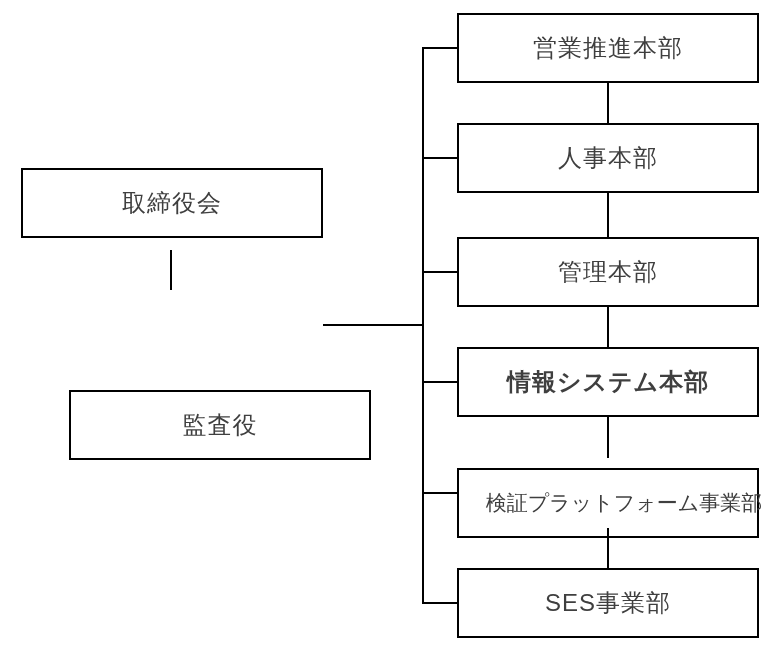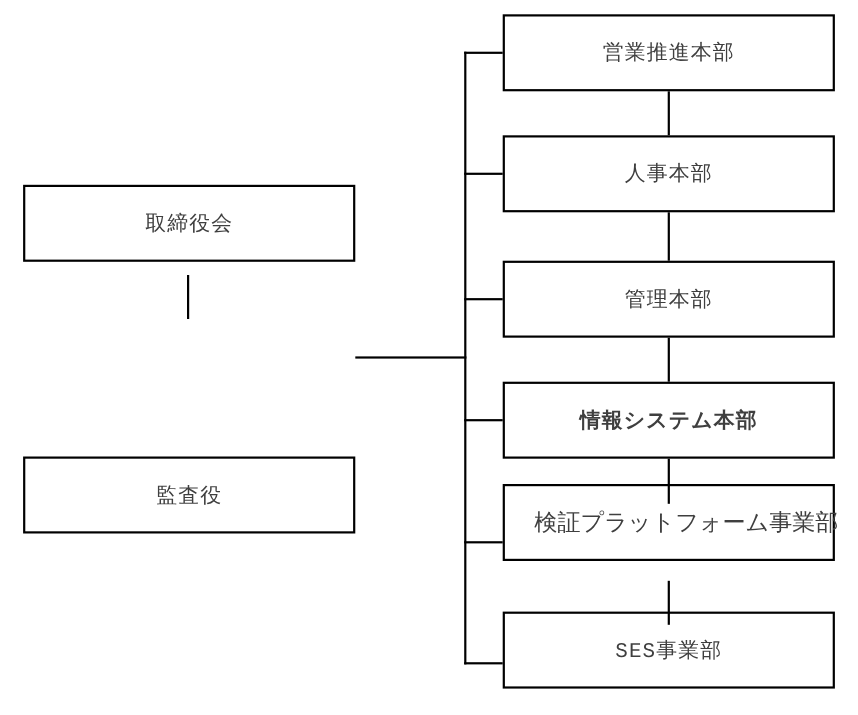--- a/index.html
+++ b/index.html
@@ -18,21 +18,21 @@
   .node {
     position: absolute;
     box-sizing: border-box;
     border: 2px solid #000000;
     background: #ffffff;
     display: flex;
     align-items: center;
     justify-content: center;
     text-align: center;
     color: #3f3f3f;
-    font-size: 19px;
+    font-size: 24px;
     font-weight: 300;
     letter-spacing: 1px;
     white-space: nowrap;
   }
   .node.small-text { font-size: 21px; letter-spacing: 0; }
   .lnode { left: 21px; width: 302px; height: 70px; }
   .rnode { left: 457px; width: 302px; height: 70px; }
   .line {
     position: absolute;
     background: #000000;
@@ -41,40 +41,40 @@
   .hline { height: 2px; }
 </style>
 </head>
 <body>
 
 <div class="canvas">
 
   <div class="node lnode" style="top:168px;">
     <span>取締役会</span>
   </div>
-  <div class="node lnode" style="top:415px;">
+  <div class="node lnode" style="top:390px;margin-left:48px;">
     <span>監査役</span>
   </div>
 
   <div class="node rnode" style="top:13px;">
     <span>営業推進本部</span>
   </div>
   <div class="node rnode" style="top:123px;justify-content:center;">
     <span>人事本部</span>
   </div>
   <div class="node rnode" style="top:237px;font-family:Liberation Mono, monospace;">
     <span>管理本部</span>
   </div>
   <div class="node rnode" style="top:347px;font-weight:bold;">
     <span>情報システム本部</span>
   </div>
-  <div class="node rnode small-text" style="top:440px;padding-left:32px;">
+  <div class="node rnode small-text" style="top:468px;padding-left:32px;">
     <span>検証プラットフォーム事業部</span>
   </div>
-  <div class="node rnode" style="top:556px;font-family:Liberation Mono, monospace;">
+  <div class="node rnode" style="top:568px;">
     <span>SES事業部</span>
   </div>
 
   <div class="line vline" style="left:170px;top:250px;height:40px;"></div>
 
   <div class="line hline" style="left:323px;top:324px;width:101px;"></div>
 
   <div class="line vline" style="left:422px;top:47px;height:557px;"></div>
 
   <div class="line hline" style="left:422px;top:47px;width:35px;"></div>

